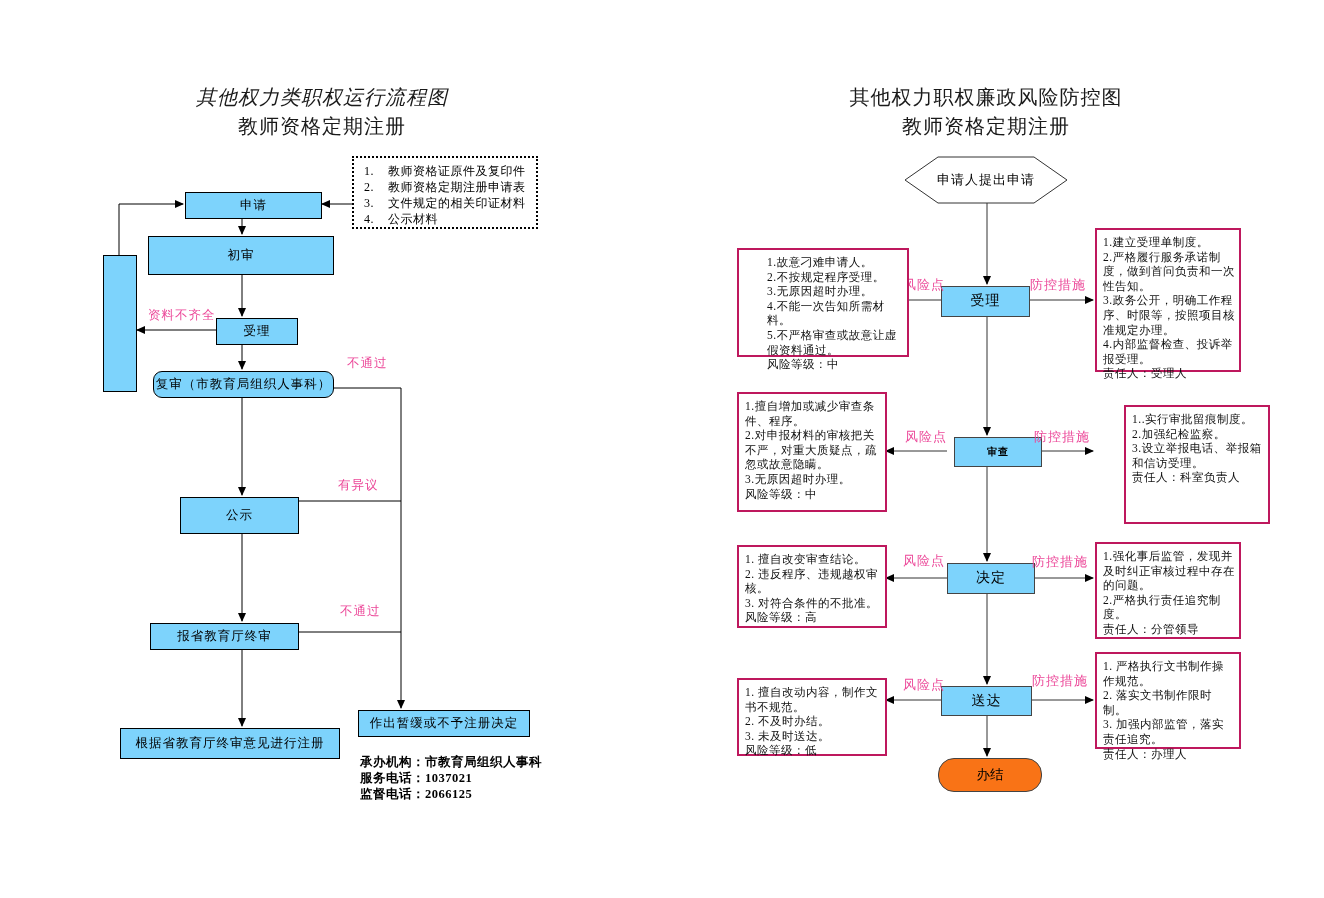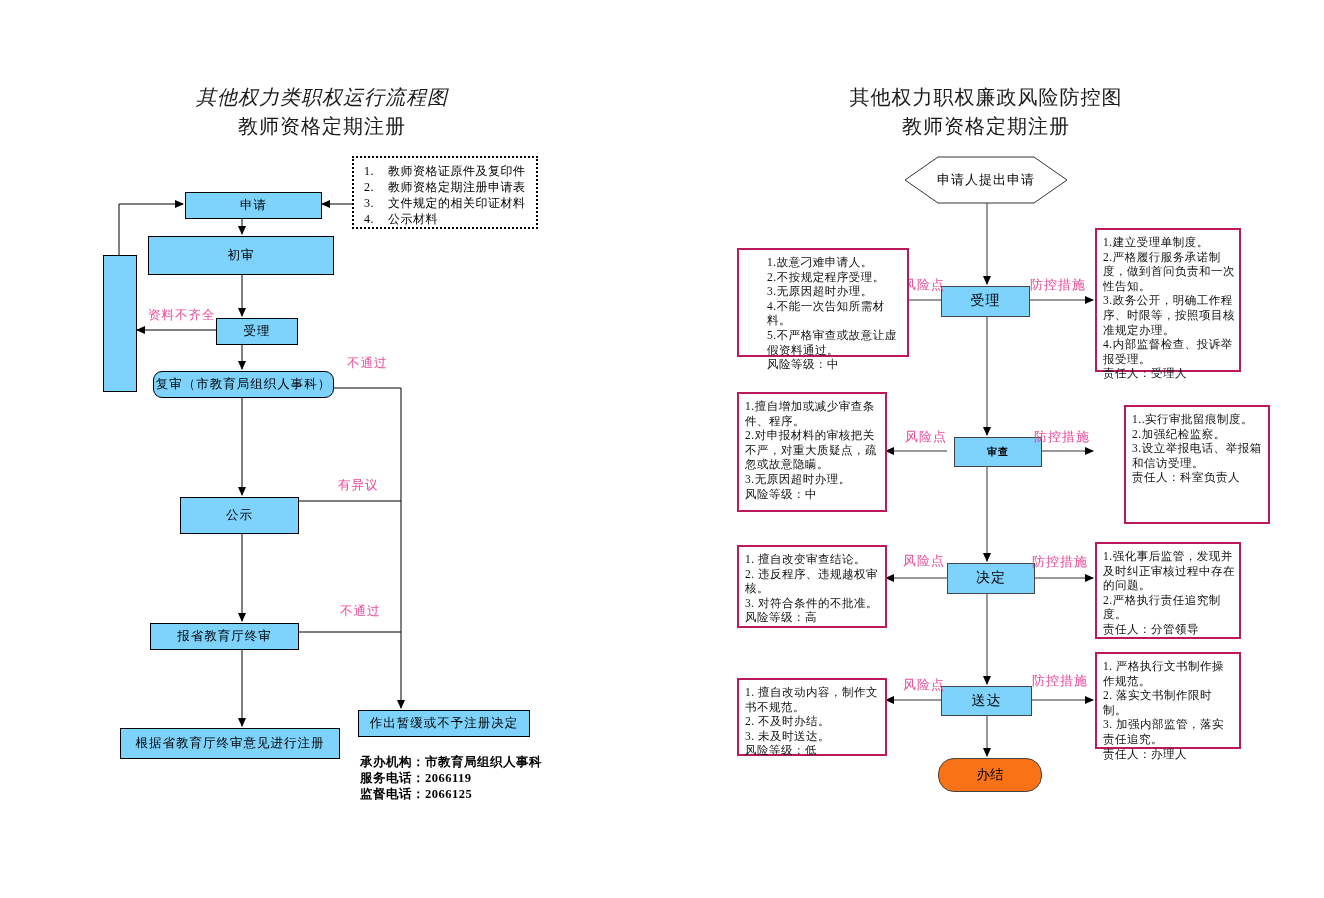--- a/index.html
+++ b/index.html
@@ -113,21 +113,21 @@
   <div class="node" style="left:120px;top:728px;width:218px;height:29px;">根据省教育厅终审意见进行注册</div>
   <div class="node" style="left:358px;top:710px;width:170px;height:25px;">作出暂缓或不予注册决定</div>
 
   <div class="edge-label" style="left:148px;top:307px;">资料不齐全</div>
   <div class="edge-label" style="left:347px;top:355px;">不通过</div>
   <div class="edge-label" style="left:338px;top:477px;">有异议</div>
   <div class="edge-label" style="left:340px;top:603px;">不通过</div>
 
   <div class="footer-block" style="left:360px;top:754px;">
     <div>承办机构：市教育局组织人事科</div>
-    <div>服务电话：2066119</div>
+    <div>服务电话：1037021</div>
     <div>监督电话：2066125</div>
   </div>
 
   <div class="title" style="left:796px;top:84px;width:380px;">其他权力职权廉政风险防控图</div>
   <div class="title" style="left:796px;top:113px;width:380px;">教师资格定期注册</div>
 
   <div class="hexcap" style="left:905px;top:157px;width:162px;height:46px;">申请人提出申请</div>
 
   <div class="node gray" style="left:941px;top:286px;width:87px;height:29px;font-size:14px;">受理</div>
   <div class="edge-label" style="left:903px;top:276px;font-size:13px;">风险点</div>

